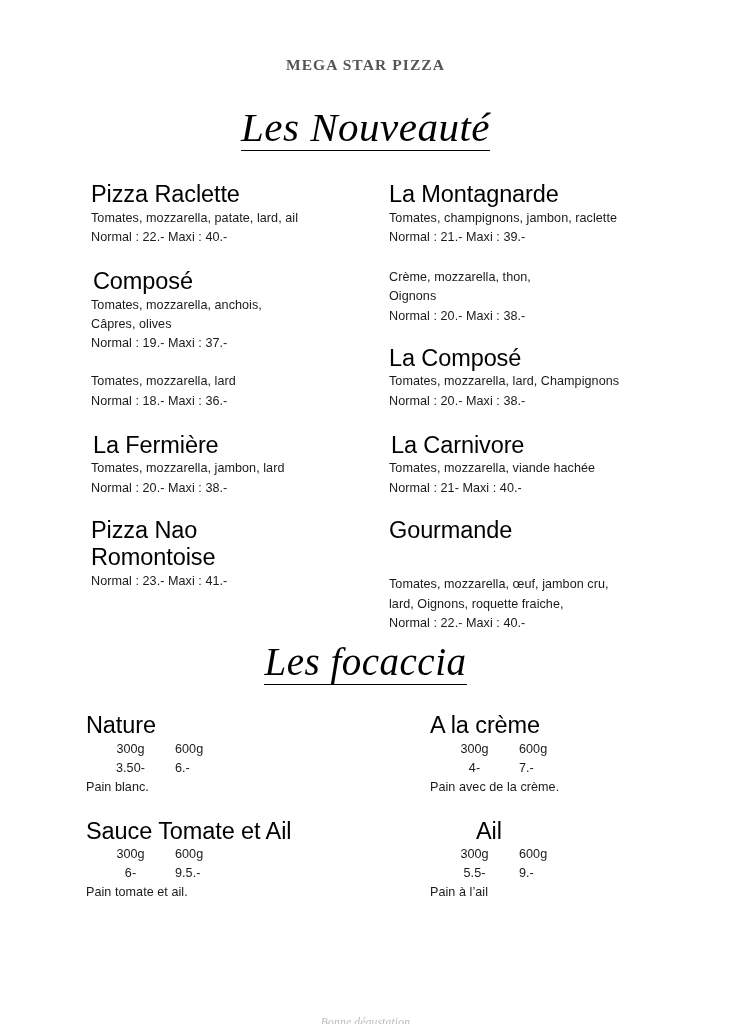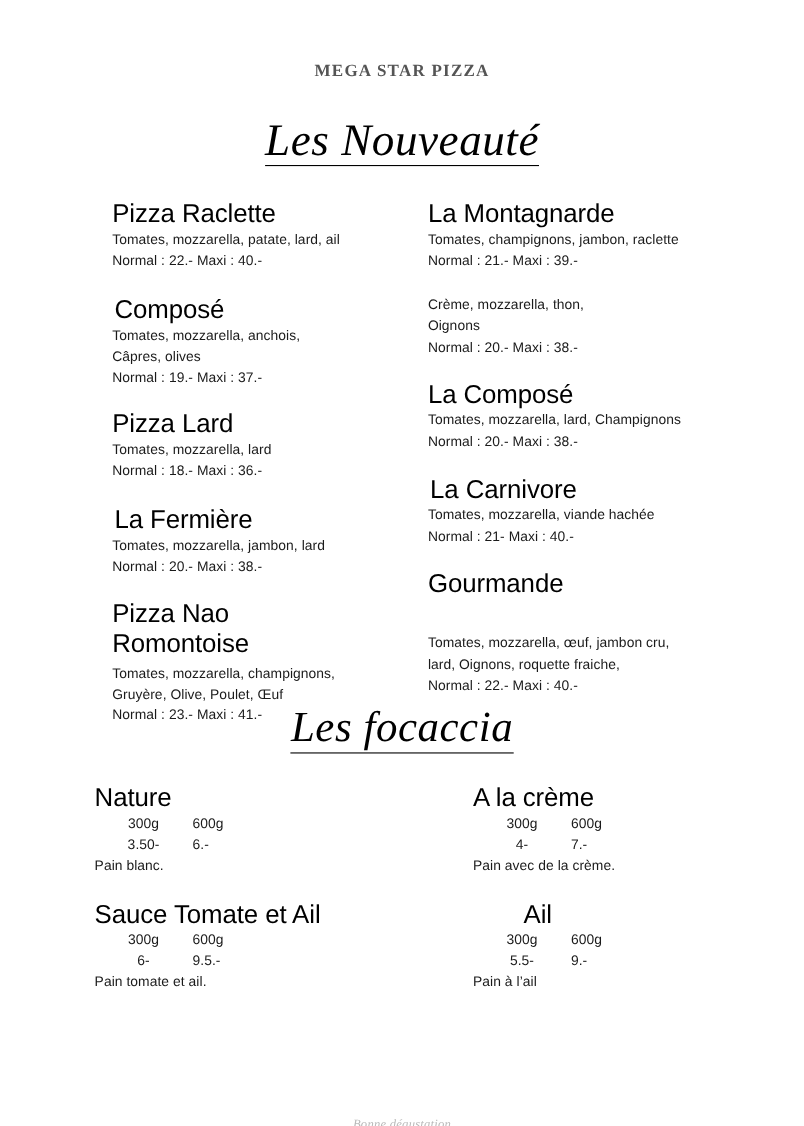--- a/index.html
+++ b/index.html
@@ -39,21 +39,21 @@
   .title-nouveaute { margin-top:31px; }
   .title-focaccia  { margin-top:0; font-size:39px; }
   
 
   .pizza-cols {
     position:relative;
     margin-top:30px;
     height:452px;
   }
   .pcol { position:absolute; top:0; }
-  .pcol-left  { left:102px;  width:300px; }
+  .pcol-left  { left:91px;  width:300px; }
   .pcol-right { left:389px; width:300px; }
 
   .item { margin-bottom:0; }
   .item-name {
     font-size:23.5px;
     font-weight:400;
     line-height:1.18;
     letter-spacing:-0.1px;
     white-space:pre-line;
   }
@@ -134,34 +134,31 @@
         <div class="item-desc">Tomates, mozzarella, patate, lard, ail</div>
         <div class="item-price">Normal : 22.- Maxi : 40.-</div>
       </div>
       <div class="item" style="margin-top:21px; padding-left:2px;">
         <div class="item-name">Composé</div>
         <div class="item-desc" style="margin-left:-2px;">Tomates, mozzarella, anchois,
 Câpres, olives</div>
         <div class="item-price" style="margin-left:-2px;">Normal : 19.- Maxi : 37.-</div>
       </div>
       <div class="item" style="margin-top:19px;">
-        <div class="item-name">Pizza Lard</div>
         <div class="item-desc">Tomates, mozzarella, lard</div>
         <div class="item-price">Normal : 18.- Maxi : 36.-</div>
       </div>
       <div class="item" style="margin-top:21px; padding-left:2px;">
         <div class="item-name">La Fermière</div>
         <div class="item-desc" style="margin-left:-2px;">Tomates, mozzarella, jambon, lard</div>
         <div class="item-price" style="margin-left:-2px;">Normal : 20.- Maxi : 38.-</div>
       </div>
       <div class="item" style="margin-top:19px;">
         <div class="item-name">Pizza Nao
 Romontoise</div>
-        <div class="item-desc" style="margin-top:3px;">Tomates, mozzarella, champignons,
-Gruyère, Olive, Poulet, Œuf</div>
         <div class="item-price">Normal : 23.- Maxi : 41.-</div>
       </div>
     </div>
 
     <div class="pcol pcol-right">
       <div class="item" style="margin-top:0;">
         <div class="item-name">La Montagnarde</div>
         <div class="item-desc">Tomates, champignons, jambon, raclette</div>
         <div class="item-price">Normal : 21.- Maxi : 39.-</div>
       </div>

